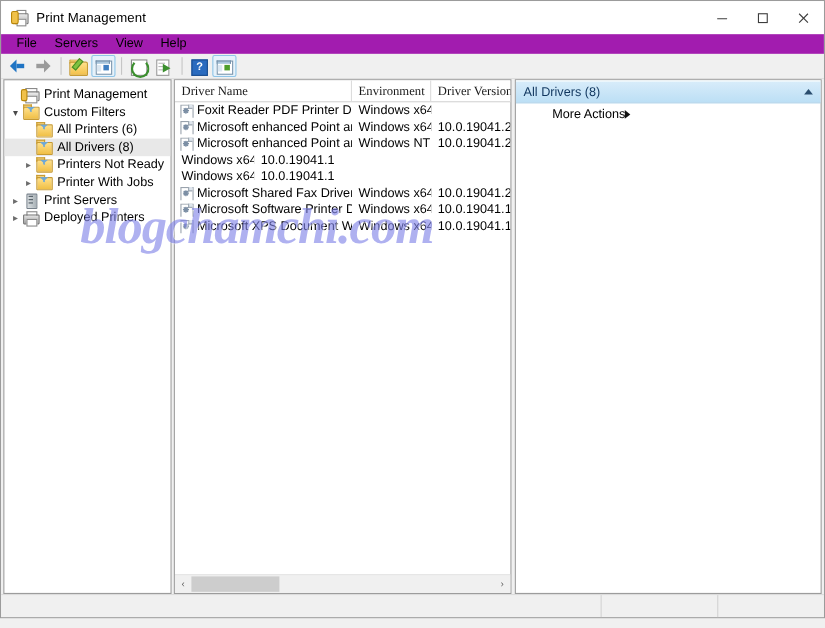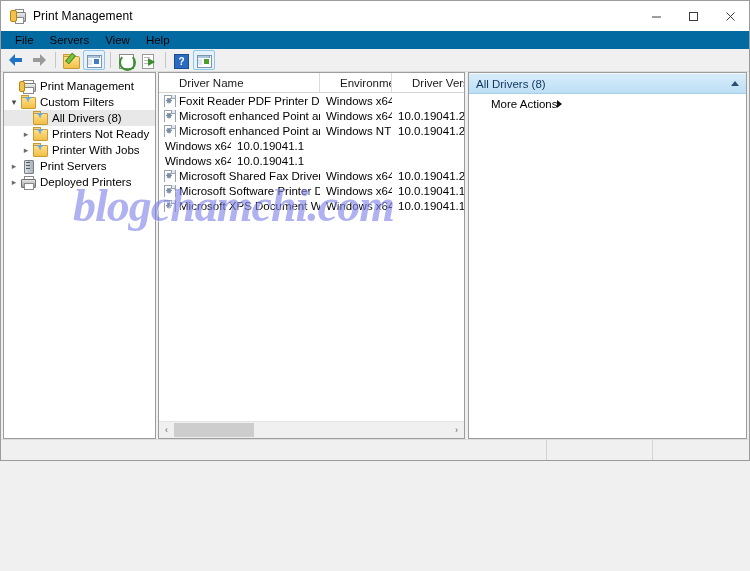--- a/index.html
+++ b/index.html
@@ -6,21 +6,21 @@
   body{
     width:750px;height:571px;
     background:#f0f0f0;
     font-family:"Liberation Sans", sans-serif;
     font-size:11px;
     color:#000;
     overflow:hidden;
     -webkit-font-smoothing:antialiased;
   }
   .window{
-    position:absolute;left:0;top:0;width:750px;height:461px;
+    position:absolute;left:0;top:0;width:750px;height:562px;
     background:#f0f0f0;
     border:1px solid #9b9b9b;
     box-sizing:border-box;
     display:flex;flex-direction:column;
   }
   
   .titlebar{
     height:30px;background:#ffffff;
     display:flex;align-items:center;
     flex:0 0 auto;position:relative;
@@ -48,21 +48,21 @@
   }
   .title-text{font-size:12px;color:#000;letter-spacing:.1px;}
   .win-btns{position:absolute;right:0;top:0;height:30px;display:flex;}
   .win-btn{
     width:37px;height:30px;display:flex;align-items:center;justify-content:center;
     font-size:12px;color:#3c3c3c;
   }
   .win-btn svg{display:block;}
   
   .menubar{
-    height:18px;background:#0369a1;
+    height:18px;background:#a21caf;
     display:flex;align-items:center;
     padding-left:6px;flex:0 0 auto;
   }
   .menu-item{
     padding:1px 8px;font-size:11.5px;color:#000;line-height:15px;
   }
   
   .toolbar{
     height:22px;background:#f0f0f0;
     display:flex;align-items:center;
@@ -135,23 +135,23 @@
   .tico.dprinter .dbody{position:absolute;left:1px;top:4px;width:13px;height:7px;background:linear-gradient(#e4e4e4,#9d9d9d);border:1px solid #6f6f6f;border-radius:1px;}
   .tico.dprinter .dpaper{position:absolute;left:4px;top:1px;width:8px;height:4px;background:#fff;border:1px solid #8a8a8a;}
   .tico.dprinter .dout{position:absolute;left:4px;top:8px;width:8px;height:5px;background:#fff;border:1px solid #8a8a8a;}
   
   .lv-head{
     height:19px;display:flex;flex:0 0 auto;
     background:#fff;border-bottom:1px solid #d4d4d4;
     font-size:11.5px;color:#1a1a1a;
   }
   .lv-head .col{
-    display:flex;align-items:center;padding-left:20px;
+    display:flex;align-items:center;padding-left:6px;
     border-right:1px solid #dcdcdc;box-sizing:border-box;
-    overflow:hidden;white-space:nowrap;
+    overflow:hidden;white-space:nowrap;font-family:Liberation Serif, serif;
   }
   .col-name{width:161px;flex:0 0 auto;}
   .col-env{width:72px;flex:0 0 auto;}
   .col-ver{width:78px;flex:0 0 auto;}
   .lv-body{flex:1 1 auto;overflow:hidden;position:relative;}
   .lv-row{display:flex;height:15px;align-items:center;font-size:11.5px;white-space:nowrap;}
   .lv-c1{width:161px;flex:0 0 auto;display:flex;align-items:center;padding-left:5px;box-sizing:border-box;overflow:hidden;}
   .lv-c2{width:72px;flex:0 0 auto;padding-left:6px;box-sizing:border-box;overflow:hidden;}
   .lv-c3{width:78px;flex:0 0 auto;padding-left:6px;box-sizing:border-box;overflow:hidden;}
   .dico{width:11px;height:12px;position:relative;flex:0 0 auto;margin-right:4px;}
@@ -175,21 +175,21 @@
   }
   .act-group{
     height:19px;
     background:linear-gradient(#d8ecfa,#bcdff5);
     border-top:1px solid #f2f9fd;border-bottom:1px solid #a8cfe8;
     display:flex;align-items:center;padding:0 7px;
     font-size:11.5px;color:#10365e;justify-content:space-between;
   }
   .act-item{
     height:20px;display:flex;align-items:center;justify-content:flex-start;
-    padding:0 7px 0 22px;font-size:11.5px;color:#000;
+    padding:0 7px 0 33px;font-size:11.5px;color:#000;
   }
   .tri-up{width:0;height:0;border-left:4px solid transparent;border-right:4px solid transparent;border-bottom:5px solid #2a4d6e;}
   .tri-right{width:0;height:0;border-top:4px solid transparent;border-bottom:4px solid transparent;border-left:5px solid #111;}
   
   .statusbar{
     height:20px;flex:0 0 auto;background:#f0f0f0;
     border-top:1px solid #dcdcdc;display:flex;align-items:stretch;
     font-size:11px;color:#333;
   }
   .sb-pane{display:flex;align-items:center;padding-left:6px;box-sizing:border-box;overflow:hidden;white-space:nowrap;}
@@ -326,20 +326,29 @@
         <div class="t-row ind1">
           <span class="chev down">▾</span>
           <span class="tico filter">
               <span class="ftab"></span>
               <span class="ffold"></span>
               <span class="fgl"></span>
             </span>
           <span class="lbl">Custom Filters</span>
         </div>
 
+        <div class="t-row ind2">
+          <span class="chev"></span>
+          <span class="tico filter">
+              <span class="ftab"></span>
+              <span class="ffold"></span>
+              <span class="fgl"></span>
+            </span>
+          <span class="lbl">All Printers (6)</span>
+        </div>
 
         <div class="t-row ind2 sel">
           <span class="chev"></span>
           <span class="tico filter">
               <span class="ftab"></span>
               <span class="ffold"></span>
               <span class="fgl"></span>
             </span>
           <span class="lbl">All Drivers (8)</span>
         </div>

